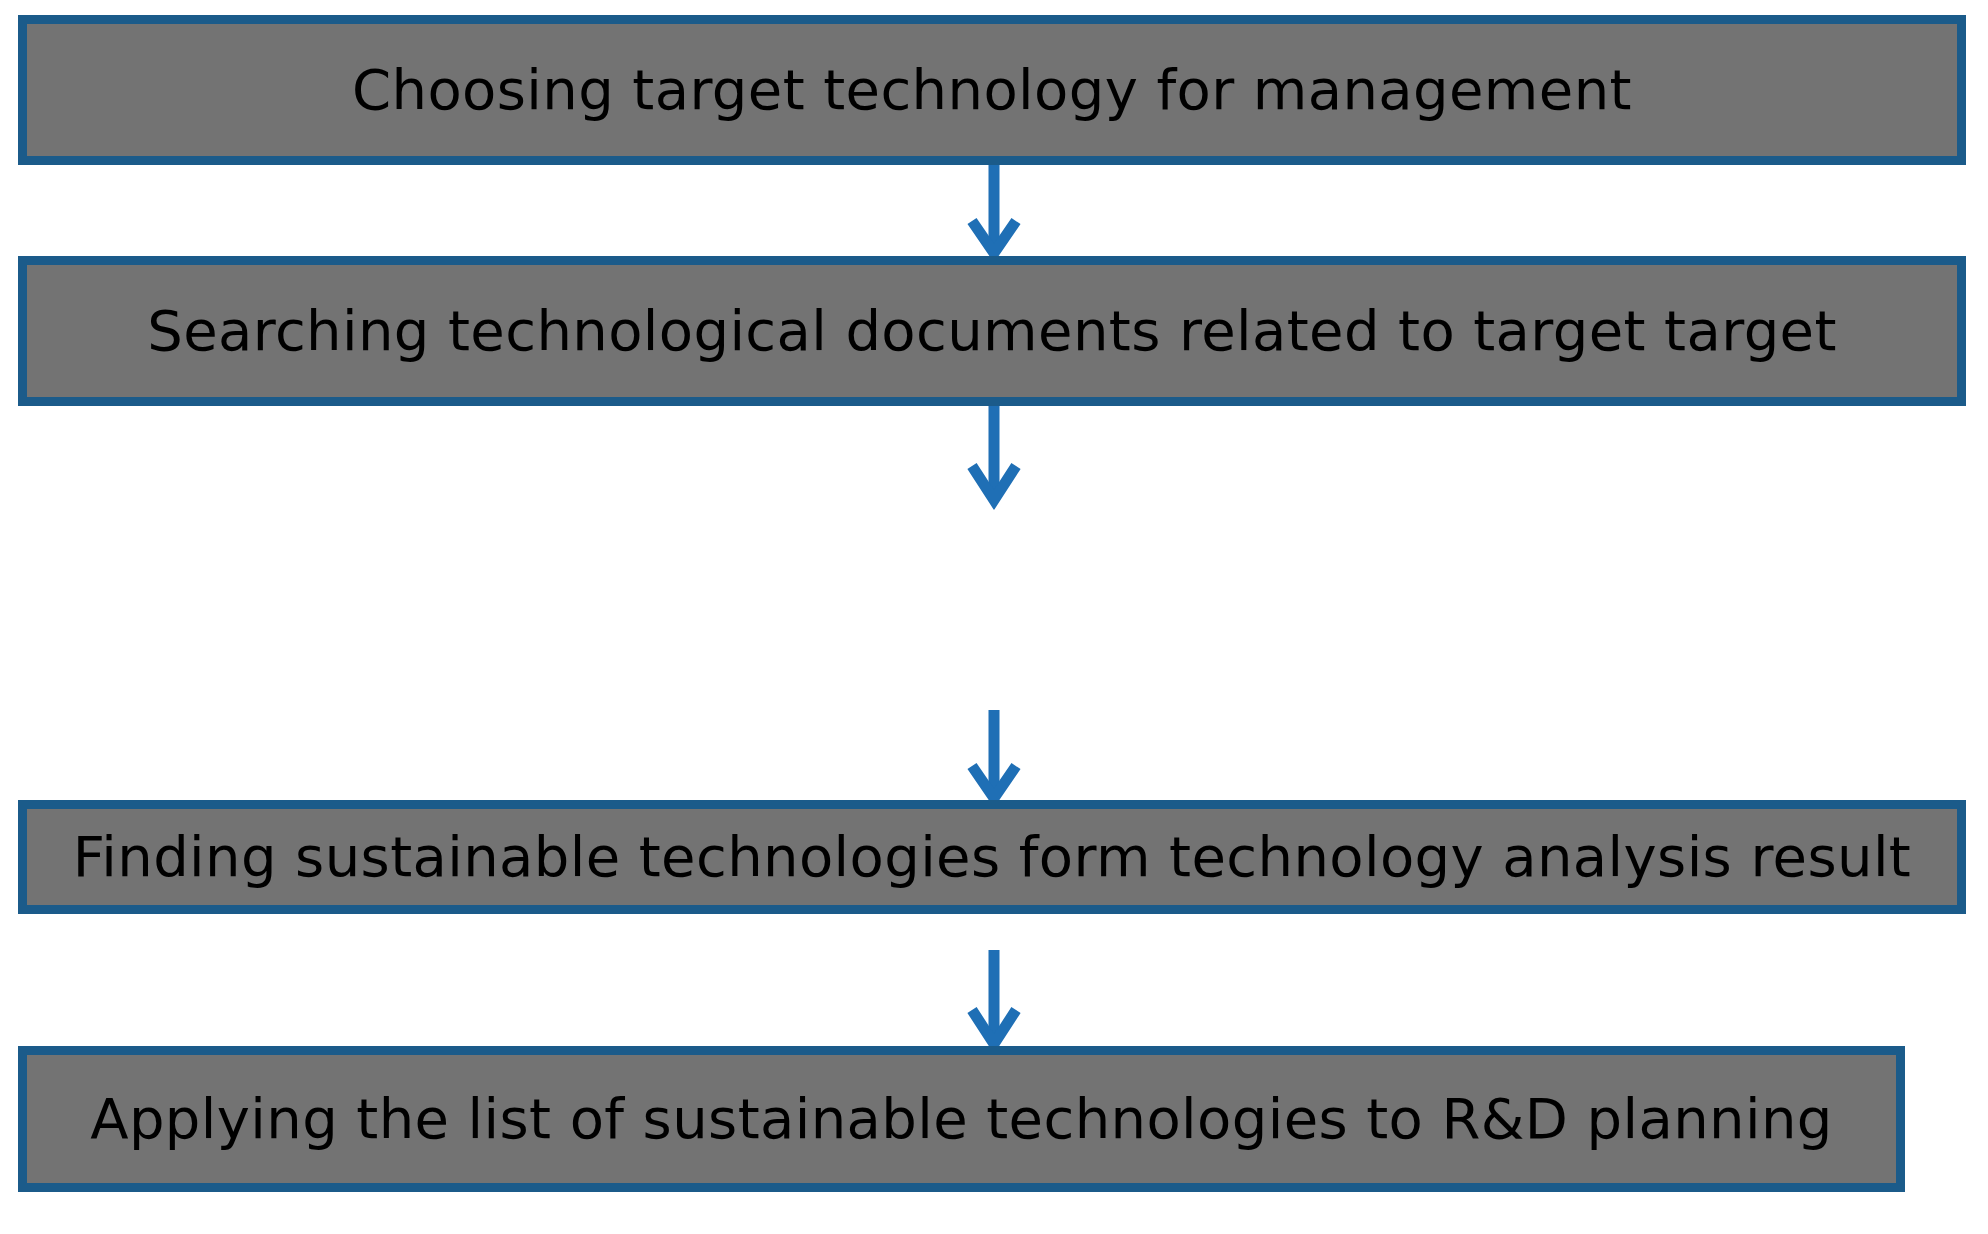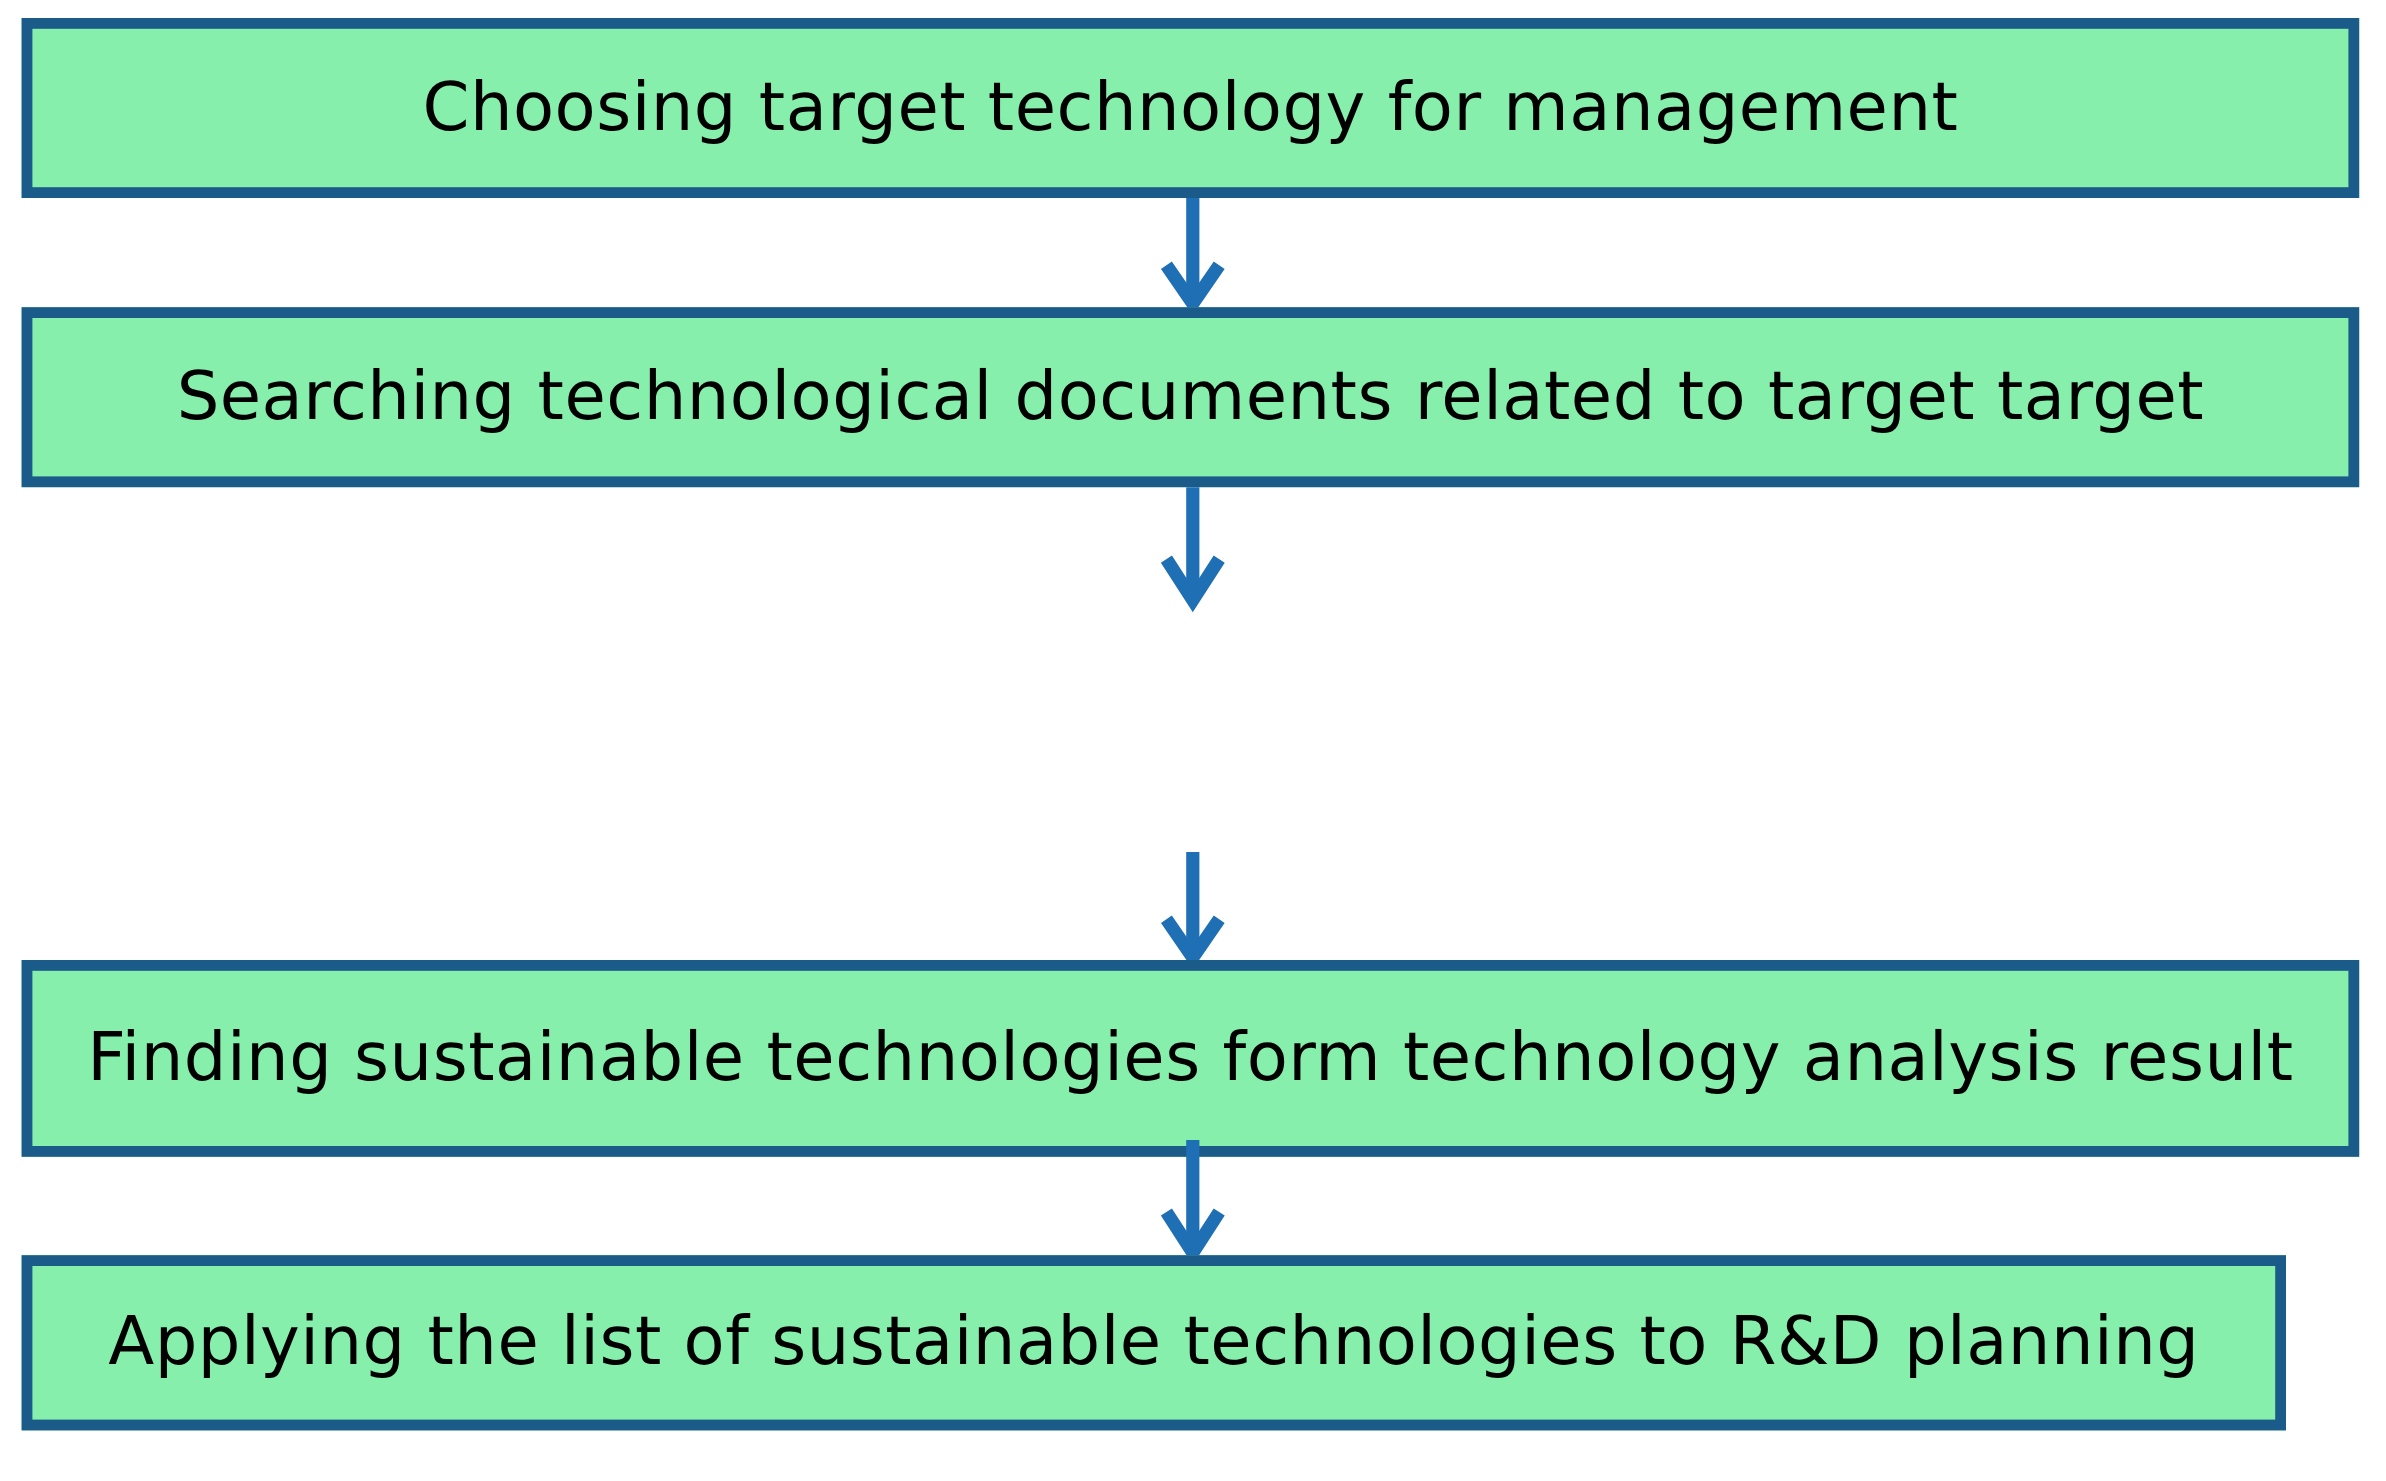--- a/index.html
+++ b/index.html
@@ -14,21 +14,21 @@
   #canvas {
     position: relative;
     width: 1988px;
     height: 1234px;
     background: #ffffff;
     overflow: hidden;
   }
   .flow-box {
     position: absolute;
     box-sizing: border-box;
-    background: #86efac;
+    background: #737373;
     display: flex;
     align-items: center;
     justify-content: center;
     text-align: center;
     color: #000000;
     font-size: 56px;
     line-height: 1.22;
     letter-spacing: 0.4px;
     padding: 4px 22px;
   }
@@ -77,21 +77,21 @@
   </div>
 
 
   <div class="connector" style="left:946px; top:710px; height:90px;">
     <svg viewBox="0 0 96 90" preserveAspectRatio="none">
       <line x1="48" y1="0" x2="48" y2="88" stroke="#1F6FB5" stroke-width="11"></line>
       <polyline points="26,56 48,88 70,56" fill="none" stroke="#1F6FB5" stroke-width="11" stroke-linecap="butt" stroke-linejoin="miter"></polyline>
     </svg>
   </div>
 
-  <div class="flow-box" style="left:18px; top:800px; width:1948px; height:164px; border:9px solid #1B5B8A;">
+  <div class="flow-box" style="left:18px; top:800px; width:1948px; height:114px; border:9px solid #1B5B8A;">
     <span class="box-text">Finding sustainable technologies form technology analysis result</span>
   </div>
 
   <div class="connector" style="left:946px; top:950px; height:96px;">
     <svg viewBox="0 0 96 96" preserveAspectRatio="none">
       <line x1="48" y1="0" x2="48" y2="94" stroke="#1F6FB5" stroke-width="11"></line>
       <polyline points="26,60 48,94 70,60" fill="none" stroke="#1F6FB5" stroke-width="11" stroke-linecap="butt" stroke-linejoin="miter"></polyline>
     </svg>
   </div>
 

